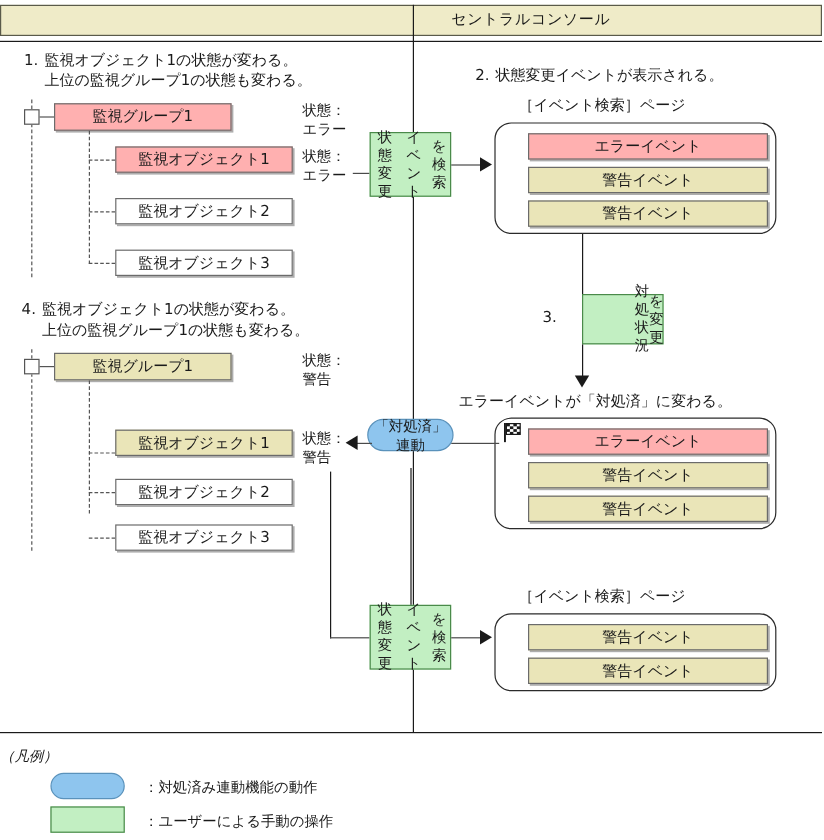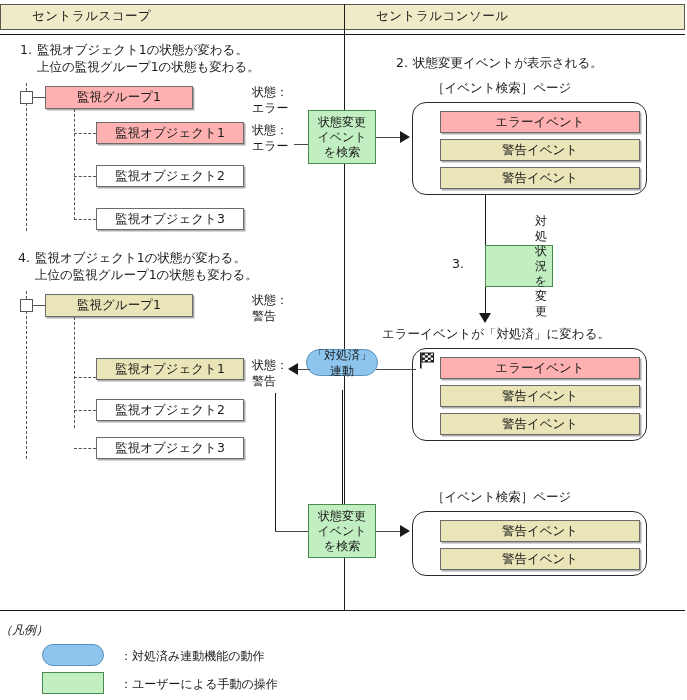--- a/index.html
+++ b/index.html
@@ -74,21 +74,21 @@
   
   .status{
     position:absolute;font-size:12px;line-height:16px;white-space:nowrap;
   }
 
   
   .act-green{
     position:absolute;box-sizing:border-box;
     background:#C2EFC2;border:1.3px solid #4a8a4a;
     font-size:12px;line-height:15px;text-align:center;
-    display:flex;flex-direction:column;align-items:center;justify-content:center;
+    display:flex;flex-direction:row;align-items:center;justify-content:center;
   }
   .act-blue{
     position:absolute;box-sizing:border-box;
     background:#8EC5EE;border:1.2px solid #5a92bb;
     border-radius:26px;
     font-size:12px;line-height:16px;text-align:center;
     display:flex;flex-direction:column;align-items:center;justify-content:center;
   }
 
   
@@ -143,21 +143,20 @@
     background:#C2EFC2;border:1px solid #4a8a4a;box-sizing:border-box;
   }
   .lg-text{position:absolute;font-size:12px;white-space:nowrap;}
 </style>
 </head>
 <body>
 
 <div id="stage">
 
   <div class="hdr"></div>
-  <div class="hdr-label hdr-l">セントラルスコープ</div>
   <div class="hdr-label hdr-r">セントラルコンソール</div>
   <div class="hdr-rule"></div>
   <div class="vdiv"></div>
   <div class="bot-rule"></div>
 
   <div class="step" style="left:20px;top:41px;">
     <span class="num">1.</span><span>監視オブジェクト1の状態が変わる。</span>
     <span class="l2">上位の監視グループ1の状態も変わる。</span>
   </div>
 

